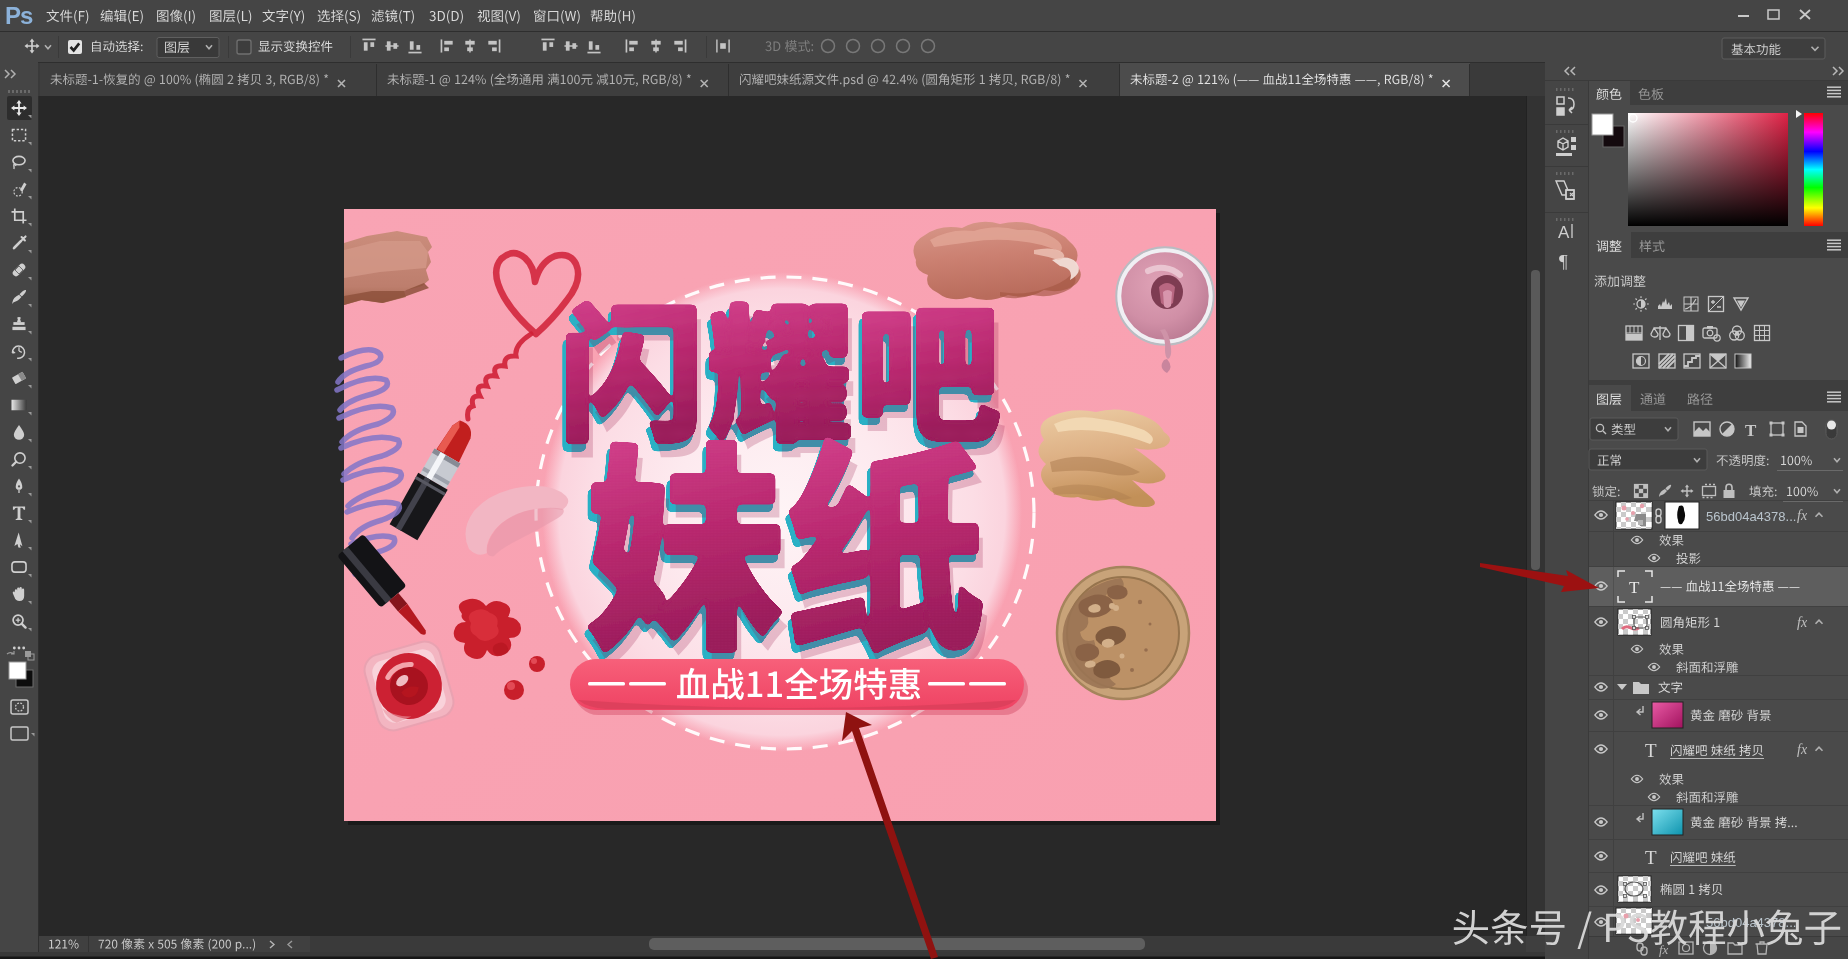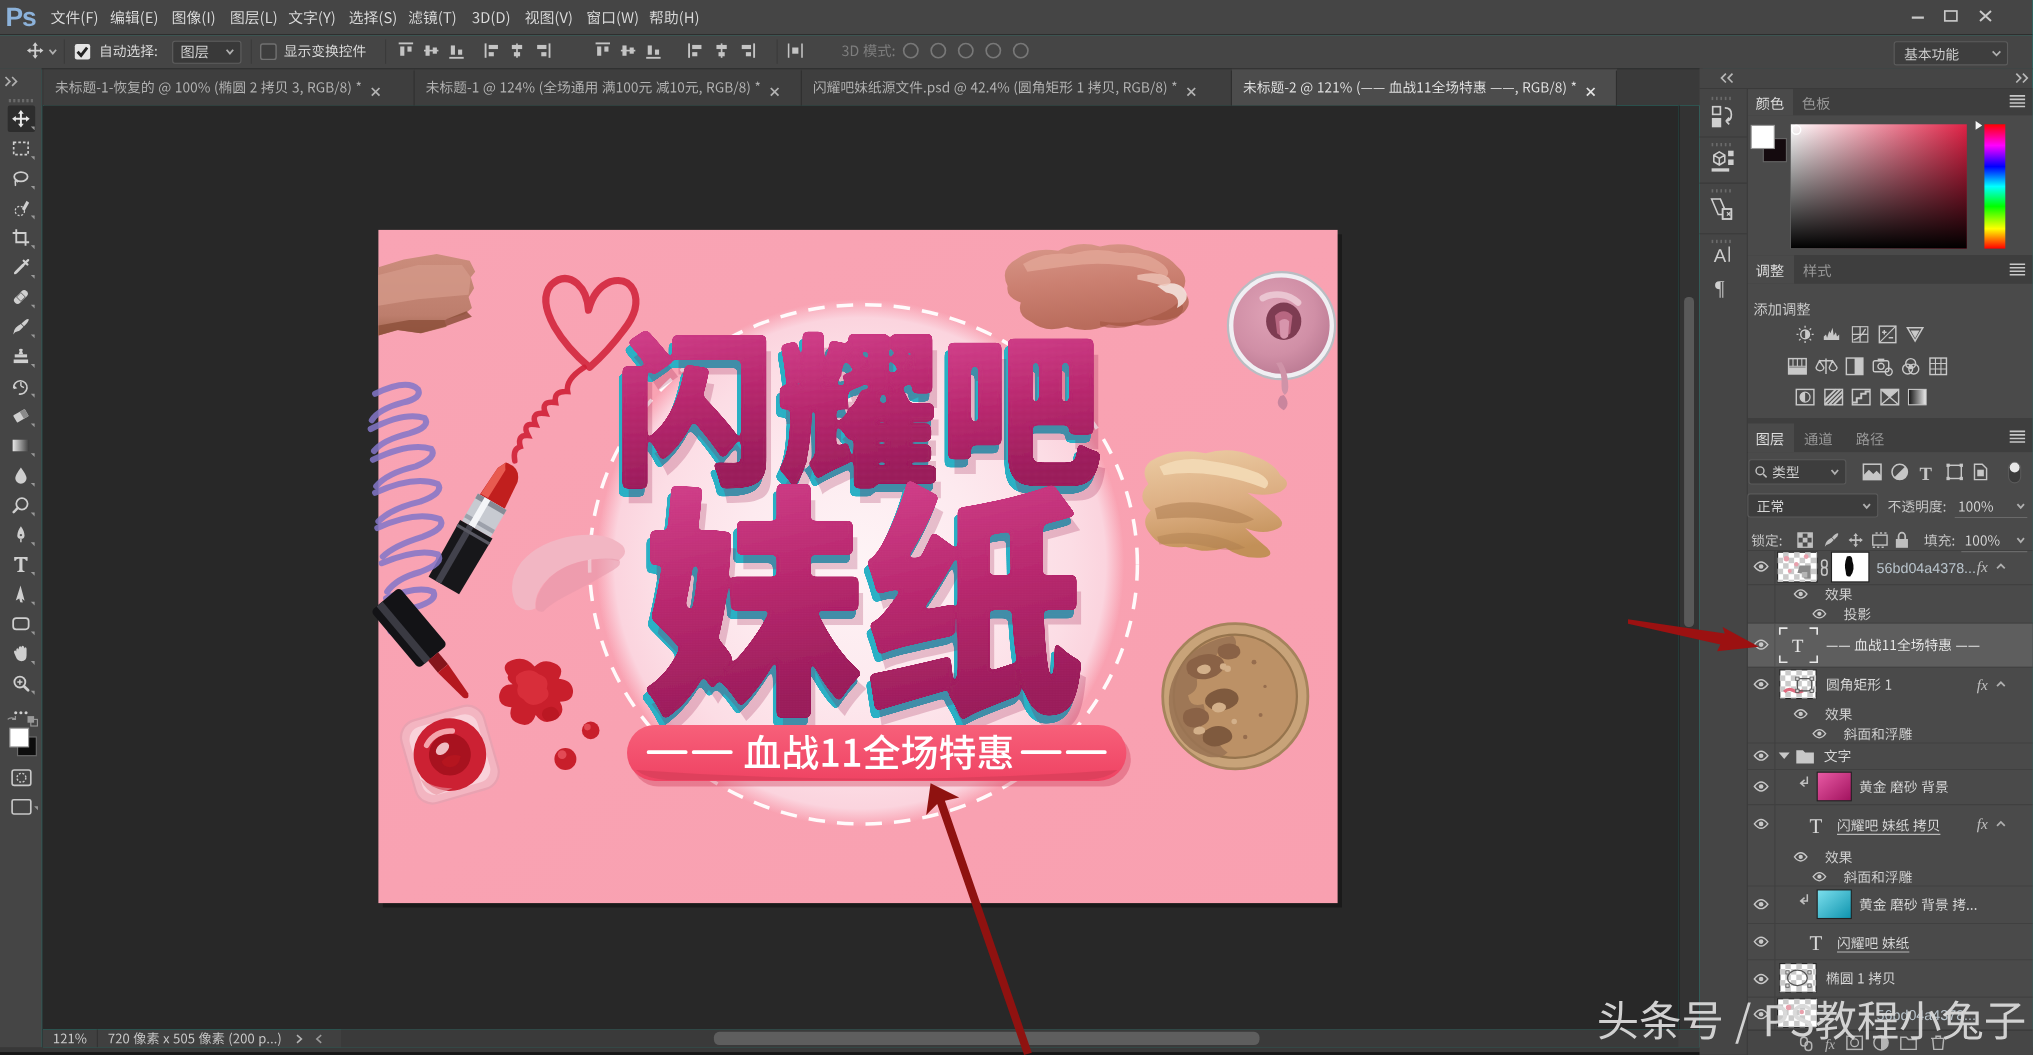--- a/index.html
+++ b/index.html
@@ -1,14 +1,14 @@
 <!DOCTYPE html>
 <html><head><meta charset="utf-8"><title>ps</title><style>
 html,body{margin:0;padding:0;background:#262626;}
-#page{position:relative;width:1848px;height:959px;overflow:hidden;background:#14b8a6;}
+#page{position:relative;width:1848px;height:959px;overflow:hidden;background:#8b5cf6;}
 </style></head><body>
 <div id="page">
 <svg width="1848" height="959" viewBox="0 0 1848 959">
       <defs>
         <path id="gR6587" d="M423 -823C453 -774 485 -707 497 -666L580 -693C566 -734 531 -799 501 -847ZM50 -664V-590H206C265 -438 344 -307 447 -200C337 -108 202 -40 36 7C51 25 75 60 83 78C250 24 389 -48 502 -146C615 -46 751 28 915 73C928 52 950 20 967 4C807 -36 671 -107 560 -201C661 -304 738 -432 796 -590H954V-664ZM504 -253C410 -348 336 -462 284 -590H711C661 -455 592 -344 504 -253Z"></path>
         <path id="gR4EF6" d="M317 -341V-268H604V80H679V-268H953V-341H679V-562H909V-635H679V-828H604V-635H470C483 -680 494 -728 504 -775L432 -790C409 -659 367 -530 309 -447C327 -438 359 -420 373 -409C400 -451 425 -504 446 -562H604V-341ZM268 -836C214 -685 126 -535 32 -437C45 -420 67 -381 75 -363C107 -397 137 -437 167 -480V78H239V-597C277 -667 311 -741 339 -815Z"></path>
         <path id="gR0028" d="M239 196 295 171C209 29 168 -141 168 -311C168 -480 209 -649 295 -792L239 -818C147 -668 92 -507 92 -311C92 -114 147 47 239 196Z"></path>
         <path id="gR0046" d="M101 0H193V-329H473V-407H193V-655H523V-733H101Z"></path>
         <path id="gR0029" d="M99 196C191 47 246 -114 246 -311C246 -507 191 -668 99 -818L42 -792C128 -649 171 -480 171 -311C171 -141 128 29 42 171Z"></path>
         <path id="gR7F16" d="M40 -54 58 15C140 -18 245 -61 346 -103L332 -163C223 -121 114 -79 40 -54ZM61 -423C75 -430 98 -435 205 -450C167 -386 132 -335 116 -316C87 -278 66 -252 45 -248C53 -230 64 -196 68 -182C87 -194 118 -204 339 -255C336 -271 333 -298 334 -317L167 -282C238 -374 307 -486 364 -597L303 -632C286 -593 265 -554 245 -517L133 -505C190 -593 246 -706 287 -815L215 -840C179 -719 112 -587 91 -554C71 -520 55 -496 38 -491C46 -473 57 -438 61 -423ZM624 -350V-202H541V-350ZM675 -350H746V-202H675ZM481 -412V72H541V-143H624V47H675V-143H746V46H797V-143H871V7C871 14 868 16 861 17C854 17 836 17 814 16C822 32 829 56 831 73C867 73 890 71 908 62C926 52 930 35 930 8V-413L871 -412ZM797 -350H871V-202H797ZM605 -826C621 -798 637 -762 648 -732H414V-515C414 -361 405 -139 314 21C329 28 360 50 372 63C465 -99 482 -335 483 -498H920V-732H729C717 -765 697 -811 675 -846ZM483 -668H850V-561H483Z"></path>

